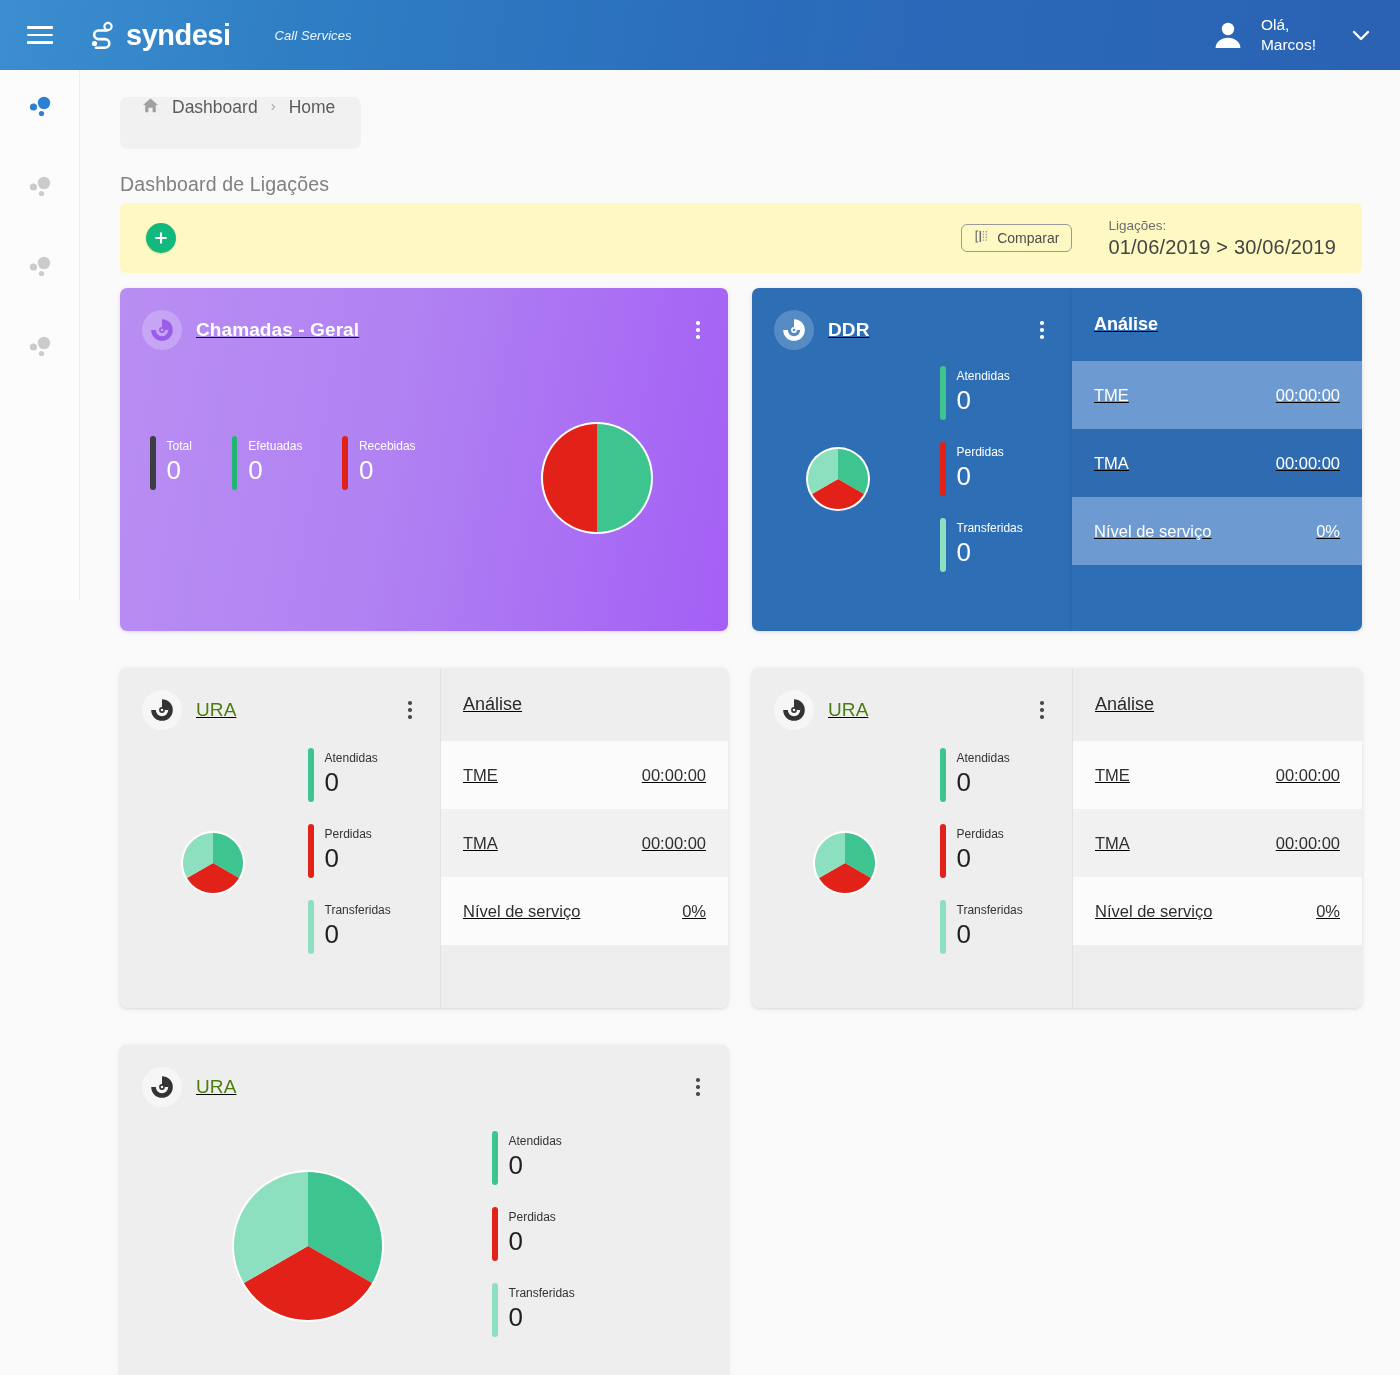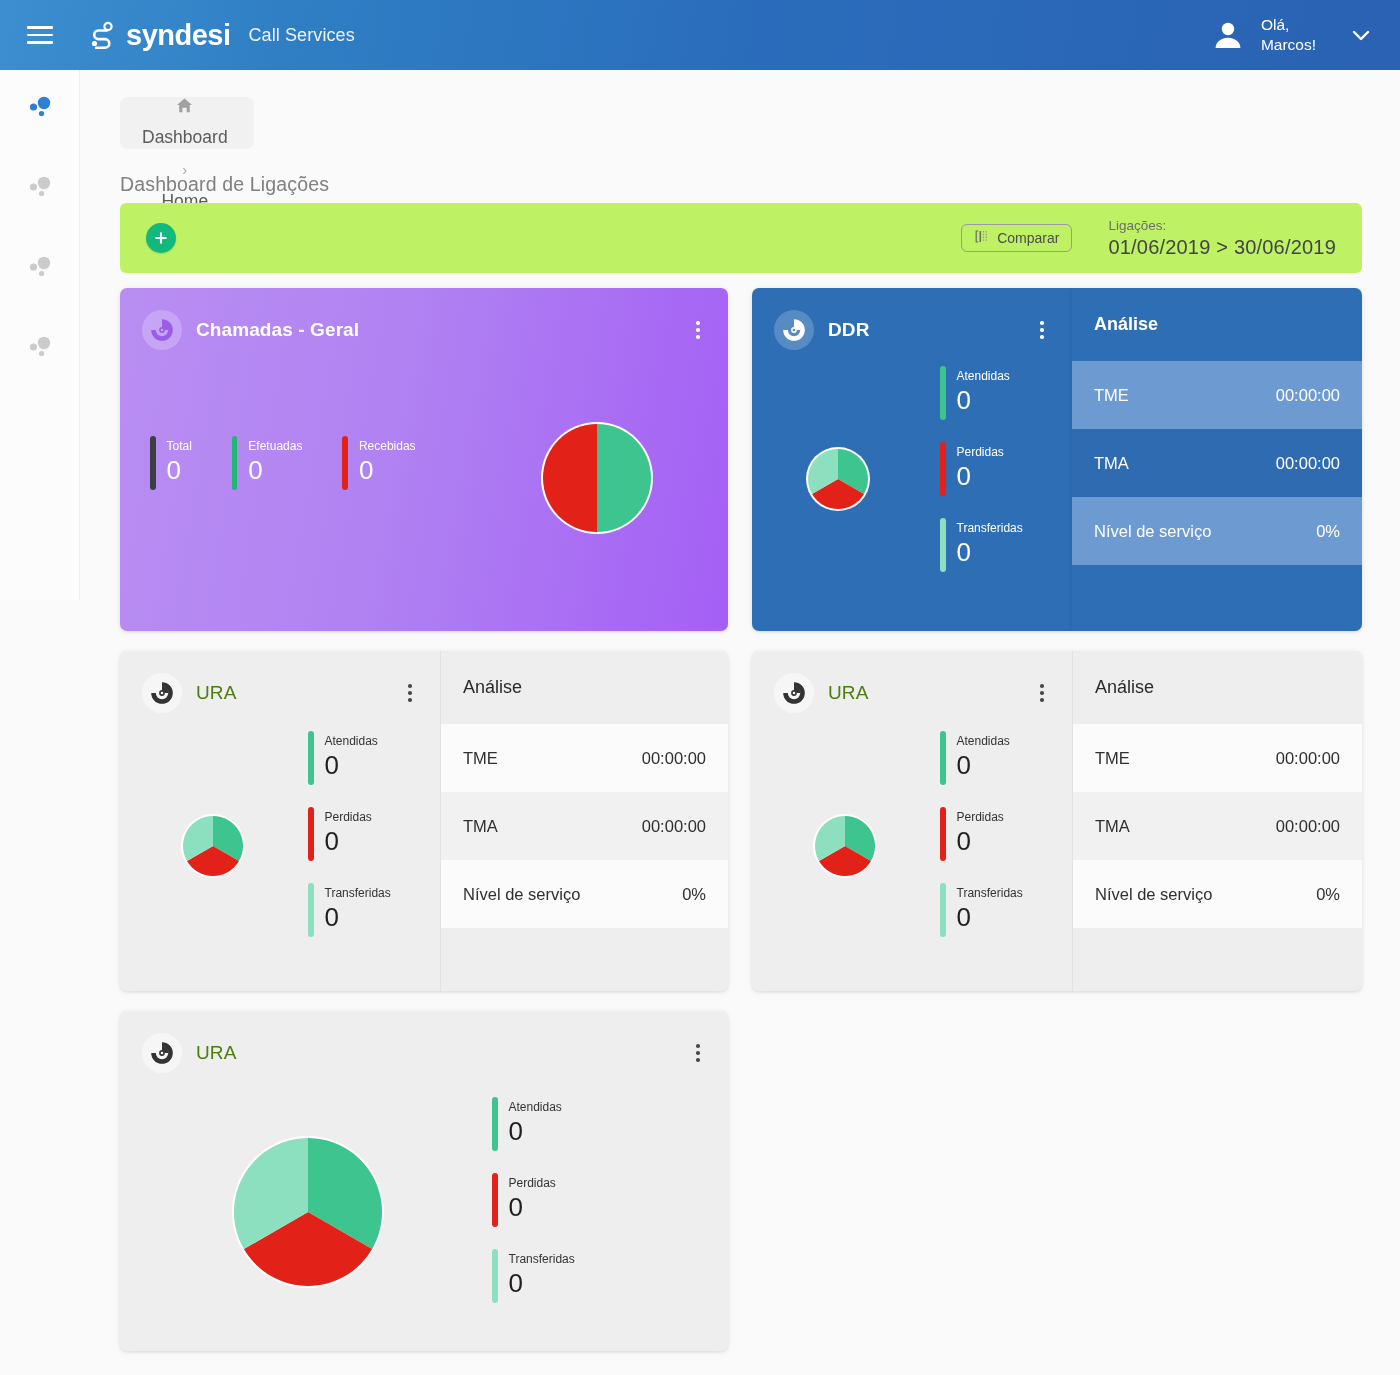--- a/index.html
+++ b/index.html
@@ -24,21 +24,21 @@
     cursor: pointer;
   }
   .hamburger i { display:block; height: 2.6px; width: 100%; background:#fff; border-radius:1px; }
 
   .brand { display: flex; align-items: center; gap: 10px; margin-left: 5px; }
   .brand-mark { width: 28px; height: 28px; }
   .brand-name {
     color: #fff; font-size: 29px; font-weight: 700; letter-spacing: -0.5px;
   }
   .app-context {
-    color: #eef4fb; font-size: 18px; margin-left: 18px; letter-spacing: 0.1px;
+    color: #eef4fb; font-size: 13px; margin-left: 44px; letter-spacing: 0.1px; font-style: italic;
   }
   .topbar-right {
     margin-left: auto; display: flex; align-items: center; gap: 16px;
     margin-right: 28px;
   }
   .avatar-icon { width: 34px; height: 34px; }
   .greet {
     color: #fff; font-size: 15.5px; line-height: 1.28; max-width: 96px;
   }
   .chev { width: 22px; height: 22px; margin-left: 18px; cursor: pointer; }
@@ -60,35 +60,35 @@
   .main {
     position: absolute; top: 70px; left: 80px;
     width: 1320px; height: 1305px;
     background: #fafafa;
   }
 
   .breadcrumb {
     position: absolute; left: 40px; top: 27px;
     height: 52px; padding: 0 26px 0 22px;
     background: #f1f1f1; border-radius: 8px;
-    display: flex; align-items: center; gap: 13px; flex-direction: column;
+    display: flex; align-items: flex-start; gap: 13px;
   }
   .bc-home { width: 17px; height: 17px; }
   .bc-text { font-size: 17.5px; color: #5c5c5c; cursor: pointer; }
   .bc-sep { font-size: 15px; color: #a8a8a8; }
 
   .page-title {
     position: absolute; left: 40px; top: 103px;
     font-size: 19.5px; color: #808080; letter-spacing: 0.15px;
   }
 
   .toolbar {
     position: absolute; left: 40px; top: 133px;
     width: 1242px; height: 70px;
-    background: #bef264; border-radius: 6px;
+    background: #fef9c3; border-radius: 6px;
     display: flex; align-items: center;
   }
   .add-btn {
     width: 30px; height: 30px; border-radius: 50%;
     background: #13b97c; margin-left: 26px;
     display: flex; align-items: center; justify-content: center;
     cursor: pointer; box-shadow: 0 1px 2px rgba(0,0,0,.14);
   }
   .add-btn svg { display:block; }
   .toolbar-right { margin-left: auto; display: flex; align-items: center; margin-right: 26px; }
@@ -100,21 +100,21 @@
     font-size: 14px; color: #4d4d4d;
     font-family: "Liberation Sans", sans-serif;
   }
   .period { margin-left: 36px; }
   .period-label { font-size: 13.5px; color: #6d6d6d; margin-bottom: 3px; }
   .period-value { font-size: 20px; color: #444; letter-spacing: .2px; }
 
   
   .grid { position: absolute; left: 40px; top: 218px; width: 1242px; }
 
-  .row { display: flex; gap: 24px; margin-bottom: 20px; }
+  .row { display: flex; gap: 24px; margin-bottom: 37px; text-decoration: underline; }
 
   .card {
     border-radius: 7px; position: relative; overflow: hidden;
     box-shadow: 0 1px 3px rgba(0,0,0,.10), 0 1px 8px rgba(0,0,0,.05);
   }
   .card.purple { background: linear-gradient(100deg, #b98ef2 0%, #b082f2 45%, #a45ff5 100%); }
   .card.blue   { background: #2e6eb5; }
   .card.plain  { background: #eeeeee; }
 
   .card-head { display: flex; align-items: center; padding: 22px 22px 0 22px; }

